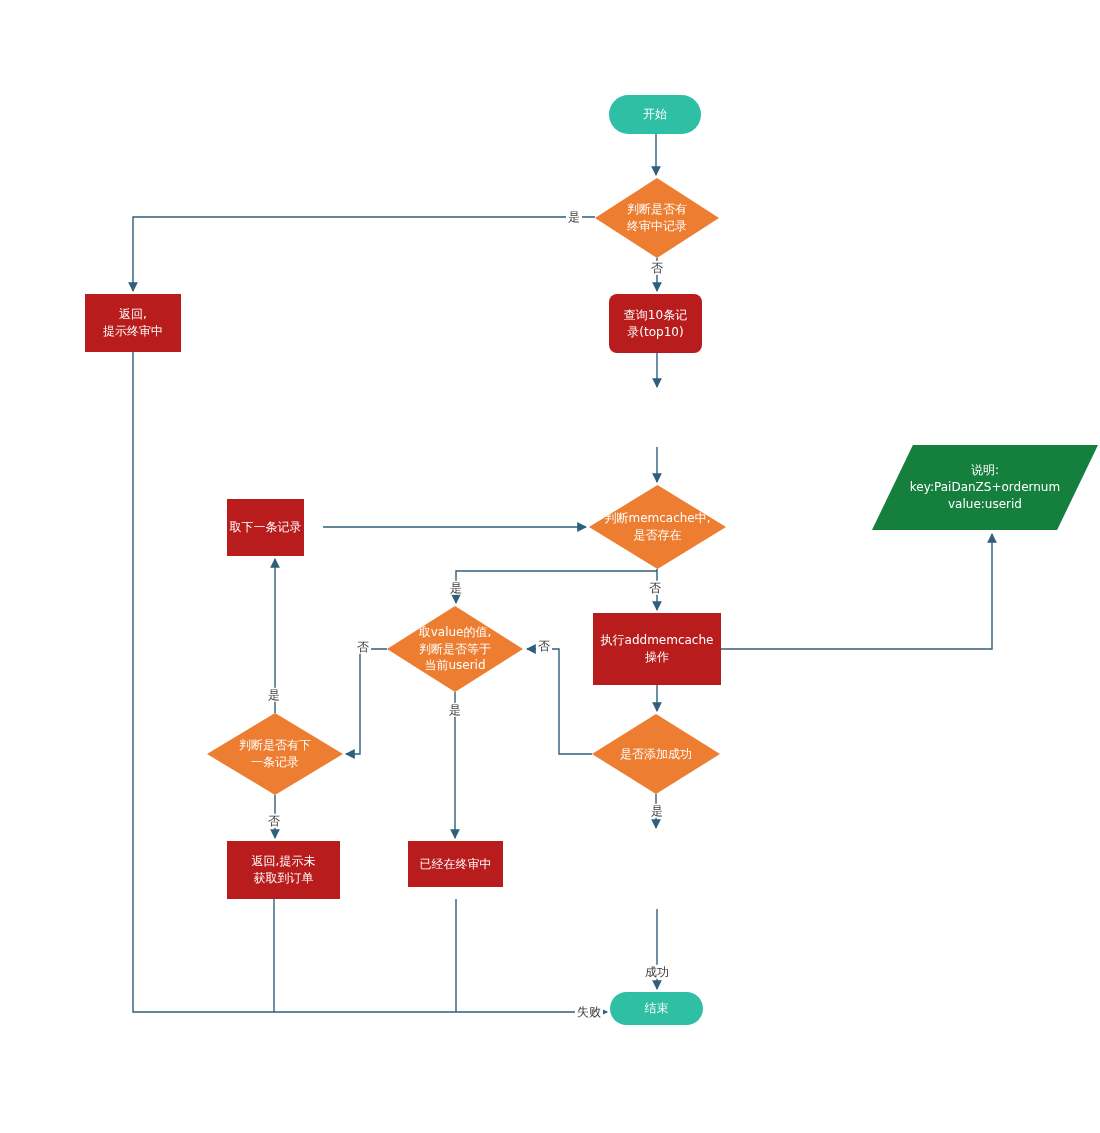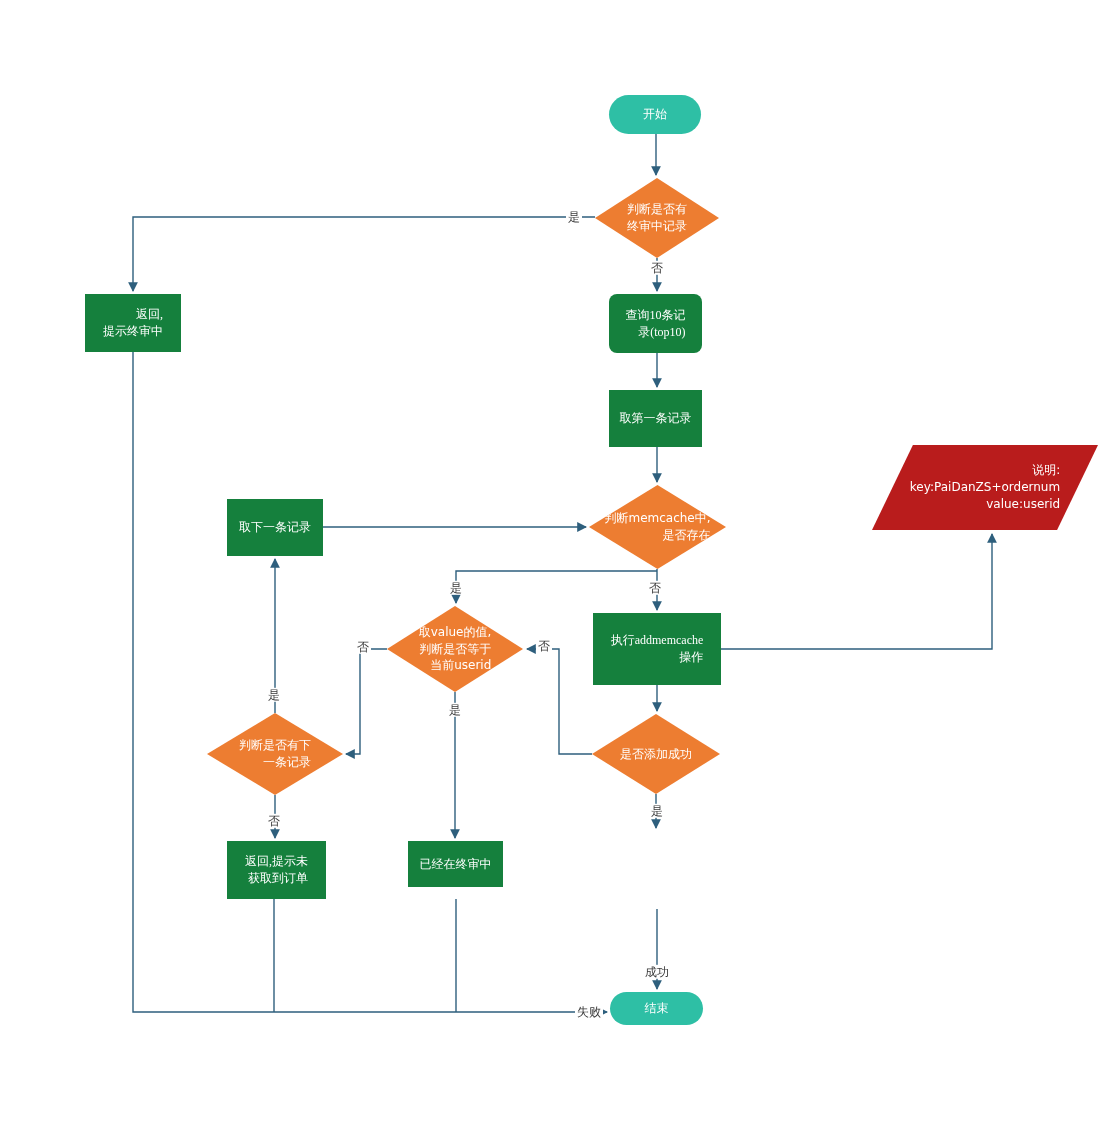--- a/index.html
+++ b/index.html
@@ -7,27 +7,27 @@
     width:1100px; height:1133px; position:relative; overflow:hidden;
     background:#ffffff;
     font-family:"DejaVu Sans","Liberation Sans",sans-serif;
   }
   #canvas { position:absolute; left:0; top:0; width:1100px; height:1133px; }
   svg.edges { position:absolute; left:0; top:0; pointer-events:none; }
   svg.edges polyline { fill:none; stroke:#2E5F7D; stroke-width:1.4; }
 
   .node {
     position:absolute; display:flex; align-items:center; justify-content:center;
-    text-align:right; color:#ffffff; font-size:12px; line-height:1.4;
+    text-align:center; color:#ffffff; font-size:12px; line-height:1.4;
     white-space:pre-line; box-sizing:border-box; z-index:2;
   }
-  .process   { background:#15803d;font-family:Liberation Serif, serif; }
+  .process   { background:#b91c1c; }
   .decision  { background:#ED7D31; clip-path:polygon(50% 0,100% 50%,50% 100%,0 50%); }
   .terminator{ background:#2EBFA5; border-radius:20px; }
-  .annotation{ background:#b91c1c; clip-path:polygon(18.1% 0,100% 0,81.9% 100%,0 100%); padding:15px 14px; }
+  .annotation{ background:#15803d; clip-path:polygon(18.1% 0,100% 0,81.9% 100%,0 100%); padding:15px 14px; }
 
   .edge-label {
     position:absolute; transform:translate(-50%,-50%);
     font-size:12px; color:#3a3a3a; background:#ffffff;
     padding:0 2px; line-height:1.2; z-index:3; white-space:nowrap;
   }
 </style>
 </head>
 <body>
 
@@ -65,44 +65,43 @@
 
   <div class="node decision" style="left:595px;top:178px;width:124px;height:80px;">判断是否有
 终审中记录</div>
 
   <div class="node process" style="left:85px;top:294px;width:96px;height:58px;">返回,
 提示终审中</div>
 
   <div class="node process" style="left:609px;top:294px;width:93px;height:59px;border-radius:8px;">查询10条记
 录(top10)</div>
 
-  <div class="node process" style="left:609px;top:390px;width:93px;height:57px;">取第一条记录</div>
 
   <div class="node decision" style="left:589px;top:485px;width:137px;height:84px;">判断memcache中,
 是否存在</div>
 
-  <div class="node process" style="left:227px;top:499px;width:96px;height:57px;">取下一条记录</div>
+  <div class="node process" style="left:227px;top:499px;width:77px;height:57px;">取下一条记录</div>
 
   <div class="node annotation" style="left:872px;top:445px;width:226px;height:85px;">说明:
 key:PaiDanZS+ordernum
 value:userid</div>
 
   <div class="node decision" style="left:387px;top:606px;width:136px;height:86px;">取value的值,
 判断是否等于
 当前userid</div>
 
   <div class="node process" style="left:593px;top:613px;width:128px;height:72px;">执行addmemcache
 操作</div>
 
   <div class="node decision" style="left:207px;top:713px;width:136px;height:82px;">判断是否有下
 一条记录</div>
 
   <div class="node decision" style="left:592px;top:714px;width:128px;height:80px;">是否添加成功</div>
 
-  <div class="node process" style="left:227px;top:841px;width:99px;height:58px;">返回,提示未
+  <div class="node process" style="left:227px;top:841px;width:113px;height:58px;">返回,提示未
 获取到订单</div>
 
   <div class="node process" style="left:408px;top:841px;width:95px;height:46px;">已经在终审中</div>
 
 
   <div class="node terminator" style="left:610px;top:992px;width:93px;height:33px;">结束</div>
 
   <div class="edge-label" style="left:574px;top:217px;">是</div>
   <div class="edge-label" style="left:657px;top:268px;">否</div>
   <div class="edge-label" style="left:456px;top:588px;">是</div>

